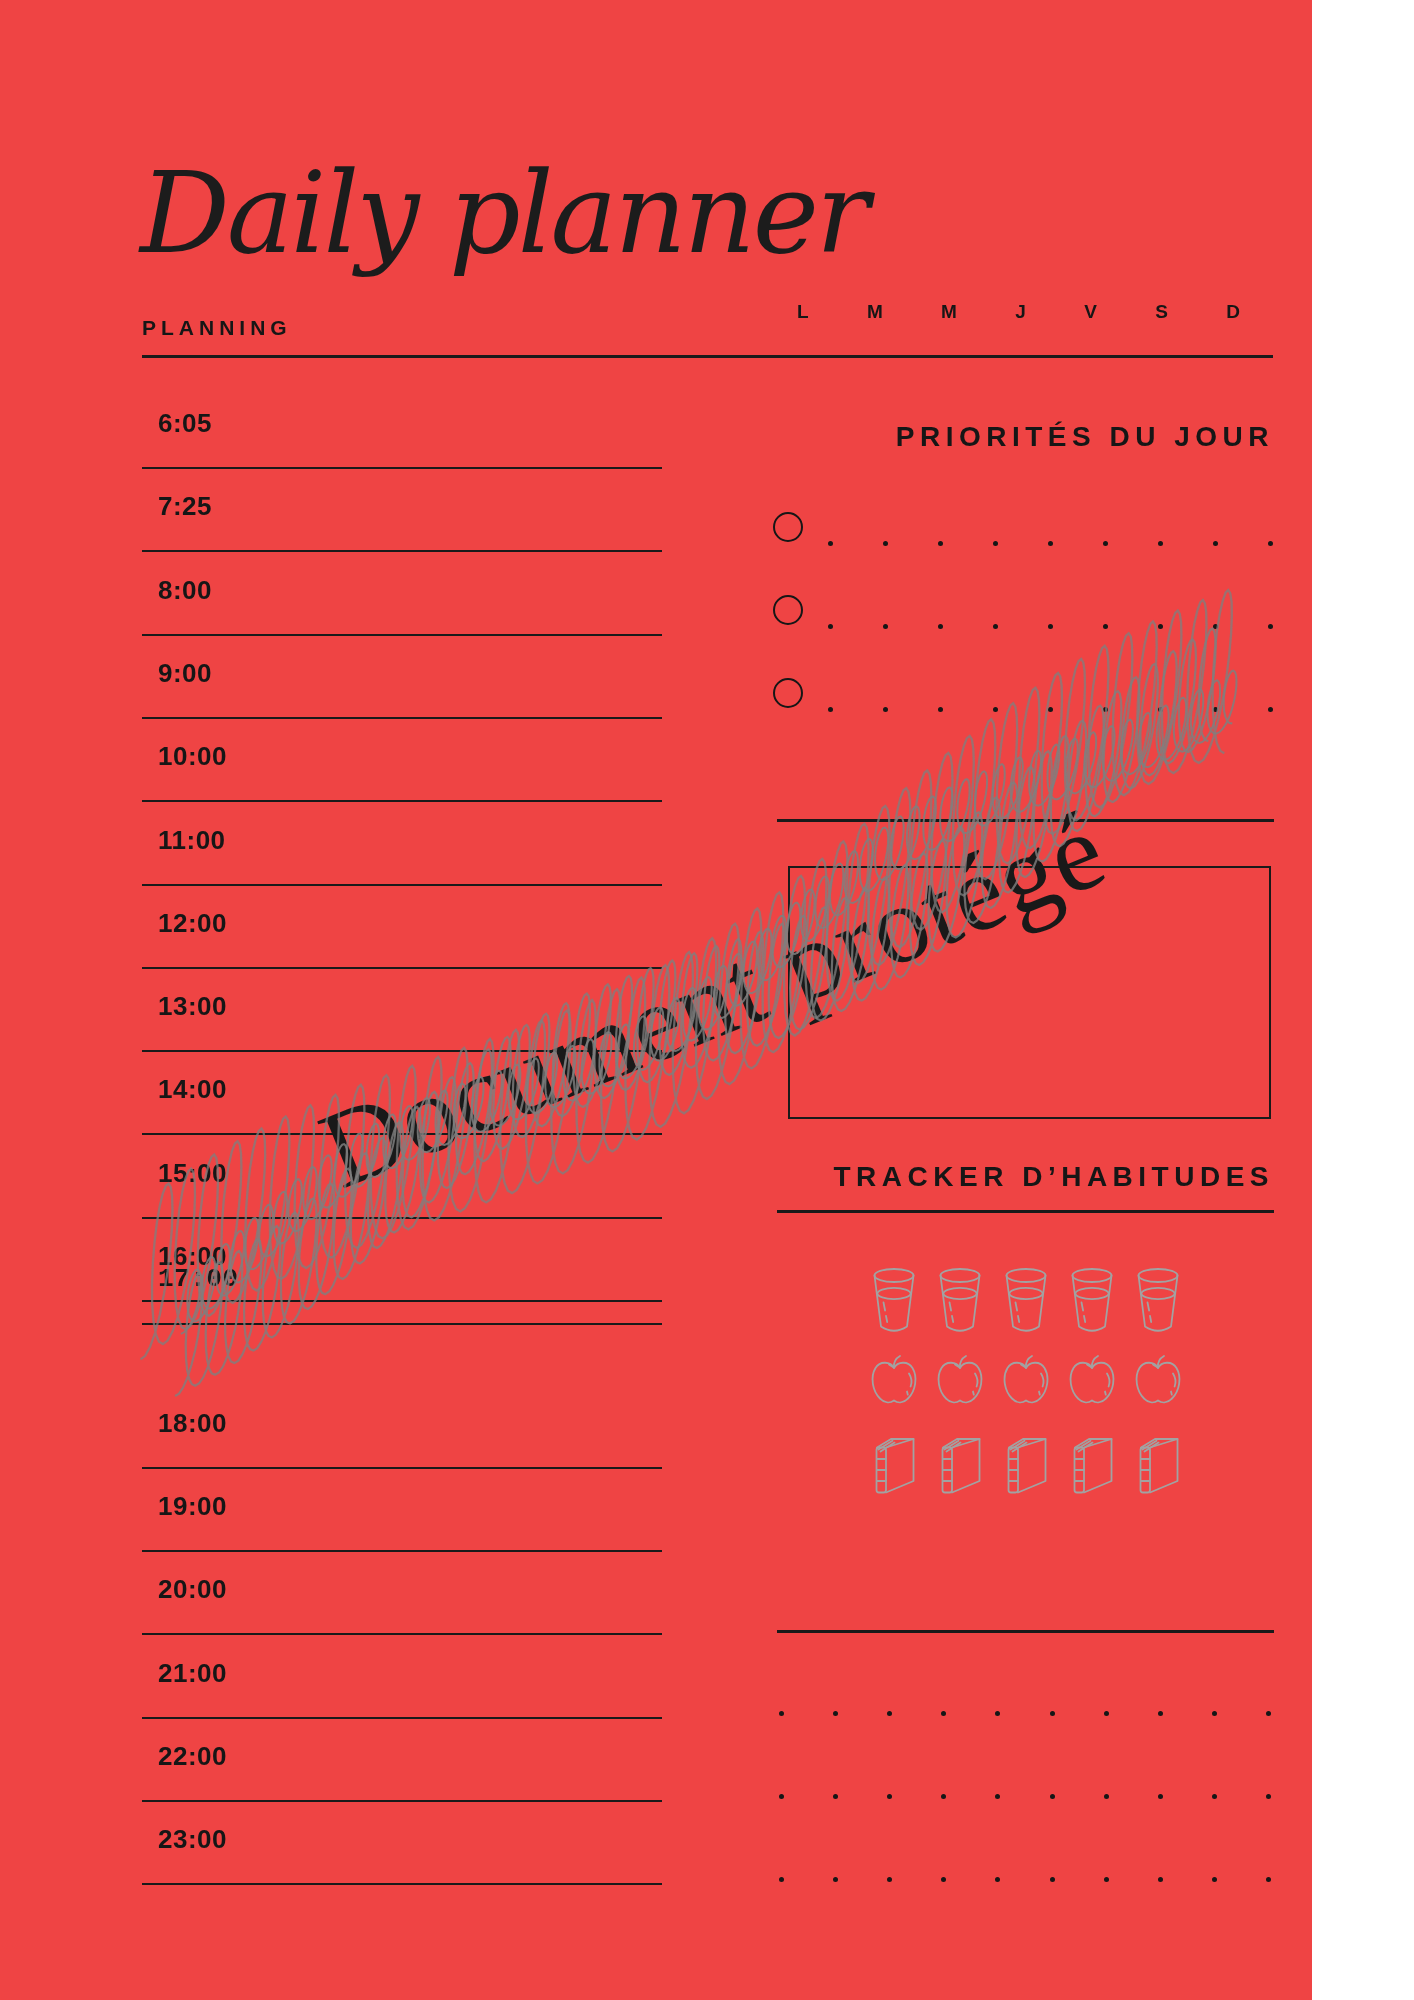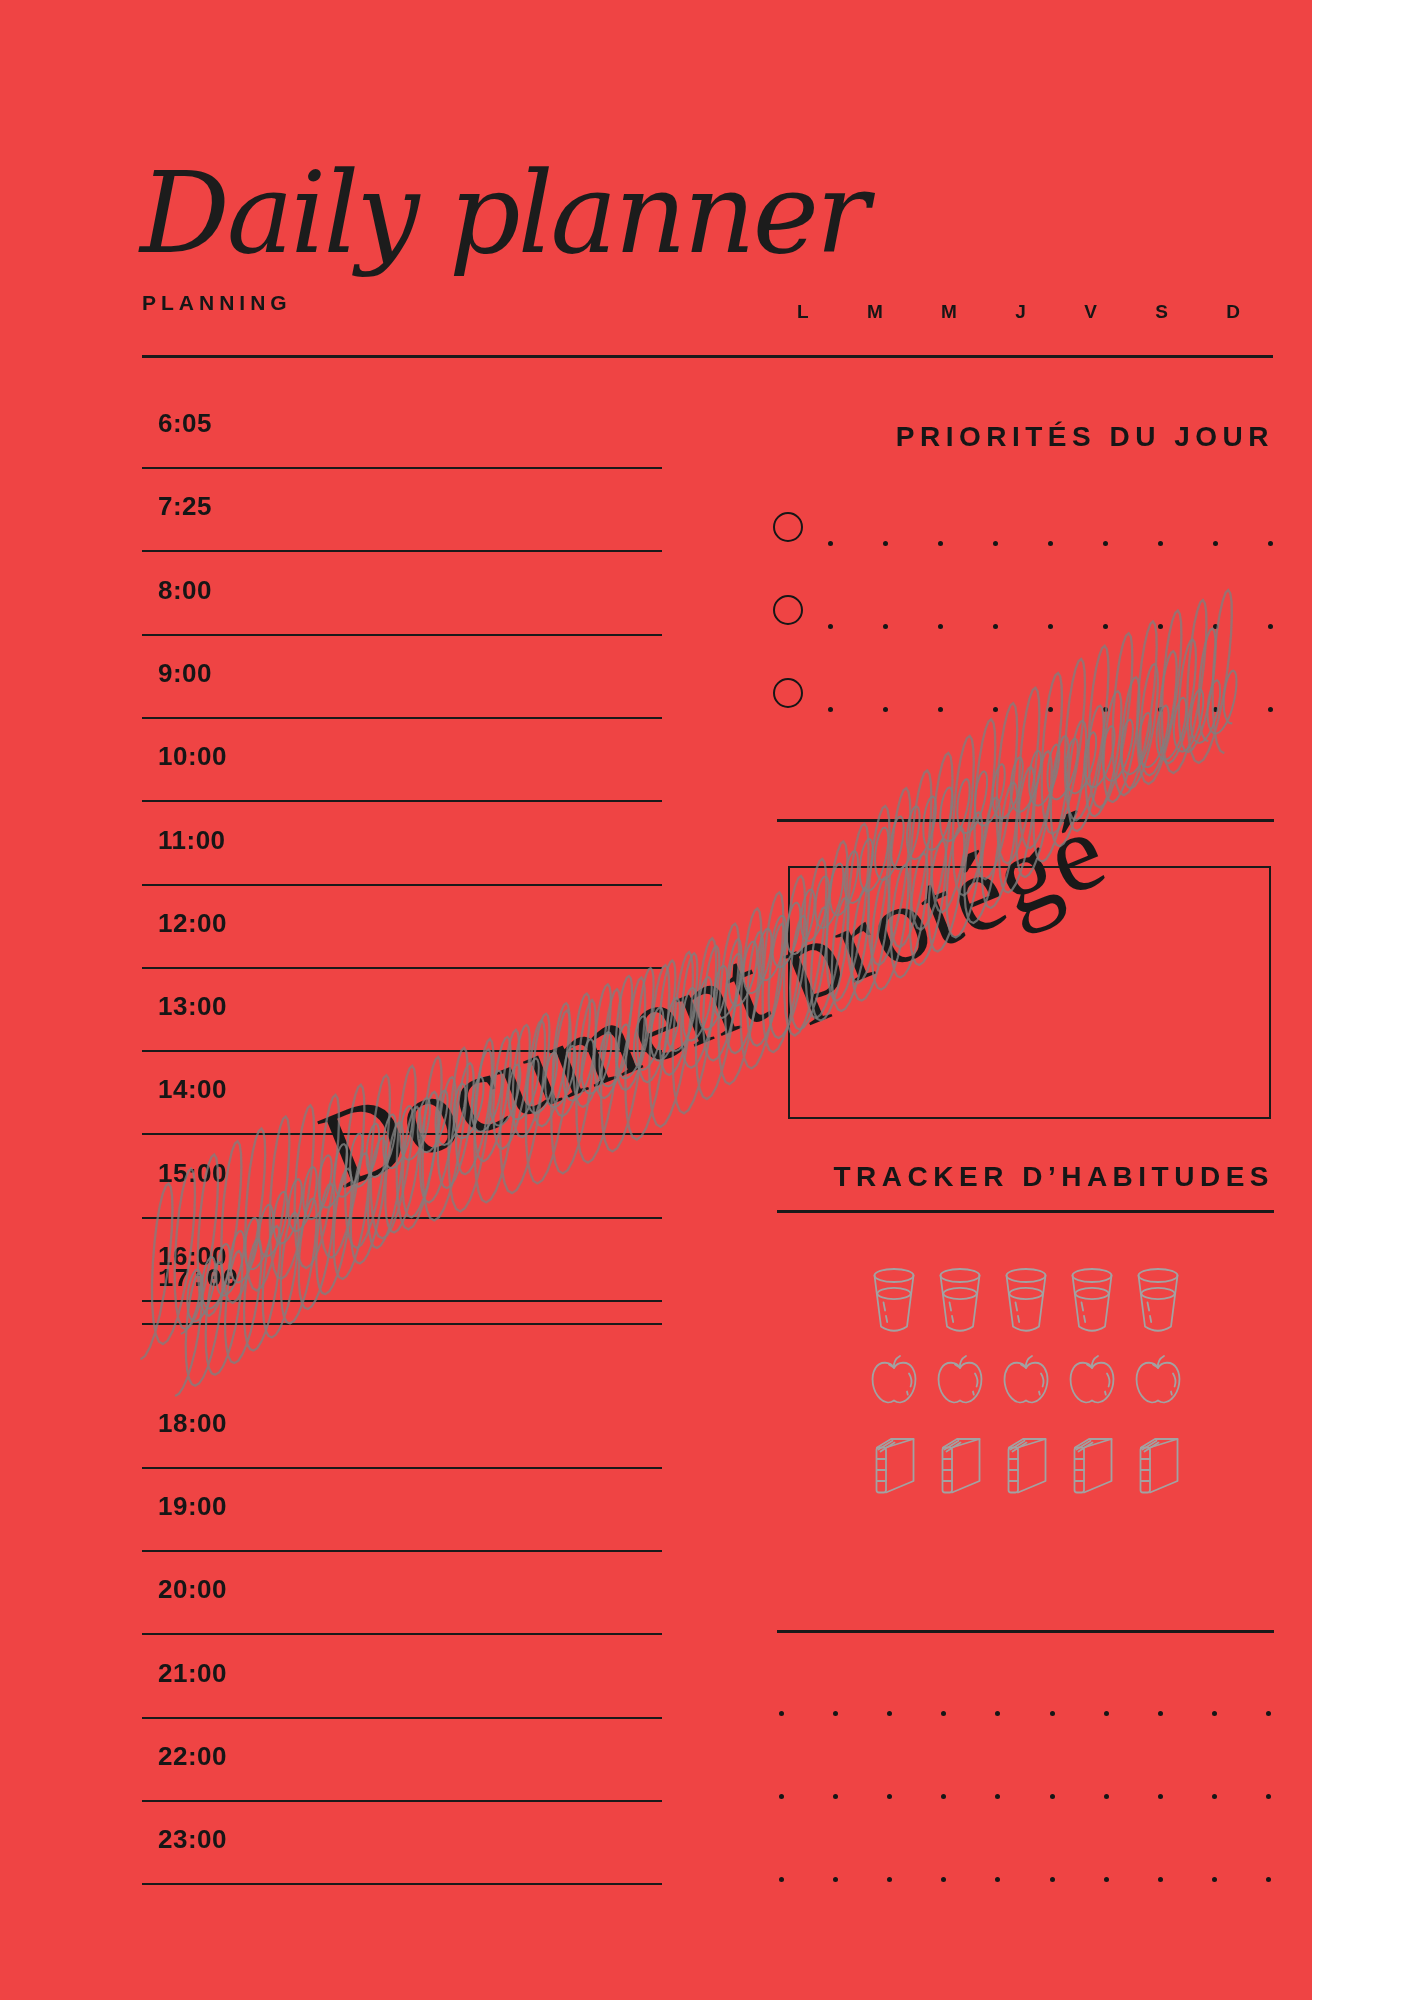--- a/index.html
+++ b/index.html
@@ -10,21 +10,21 @@
   }
   html,body{margin:0;padding:0;background:#fff;}
   .page{position:relative;width:1312px;height:2000px;background:#ef4444;overflow:hidden;
         font-family:"Liberation Sans",sans-serif;color:var(--ink);}
 
   
   .title{position:absolute;left:140px;top:148px;font-family:"DejaVu Serif",serif;
          font-style:italic;font-weight:400;font-size:112px;letter-spacing:-3px;color:#1c1c1c;white-space:nowrap;}
 
   
-  .planning-label{position:absolute;left:142px;top:291px;font-size:21px;font-weight:700;letter-spacing:5px;}
+  .planning-label{position:absolute;left:142px;top:316px;font-size:21px;font-weight:700;letter-spacing:5px;}
   .days{position:absolute;left:797px;top:301px;width:443px;display:flex;justify-content:space-between;
         font-size:19px;font-weight:700;}
   .day{display:inline-block;}
   .header-rule{position:absolute;left:142px;top:355px;width:1131px;height:3px;background:var(--rule);}
 
   
   .prow{position:absolute;left:142px;width:520px;height:84px;}
   .prow .time{position:absolute;left:16px;top:10px;font-size:26px;font-weight:600;letter-spacing:.5px;}
   .prow .hline{position:absolute;left:0;top:69px;width:520px;height:2px;background:var(--rule);}
 

